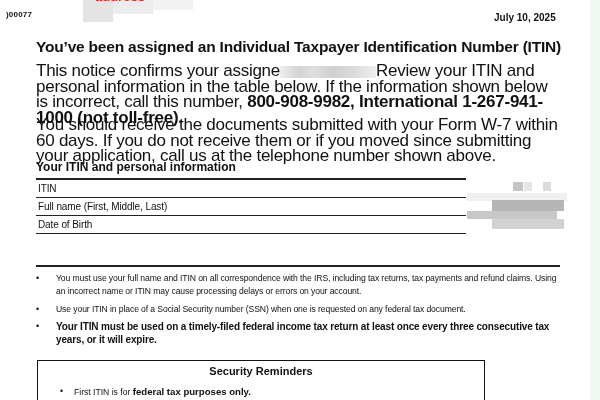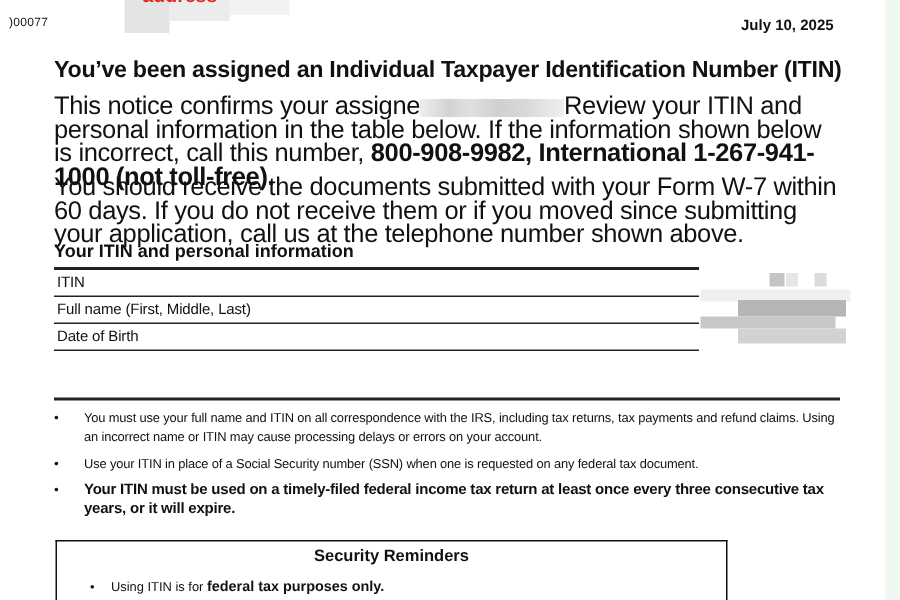--- a/index.html
+++ b/index.html
@@ -13,21 +13,21 @@
   .page {
     position: absolute; left: 0; top: 0; width: 590px; height: 400px;
     background: #ffffff;
   }
   .right-edge {
     position: absolute; left: 590px; top: 0; width: 10px; height: 400px;
     background: linear-gradient(to right, #f3f6f3, #eef8ee);
   }
   .doc-code {
     position: absolute; left: 6px; top: 10px;
-    font-size: 8px; font-weight: normal; letter-spacing: 0.2px;
+    font-size: 8px; font-weight: bold; letter-spacing: 0.2px;
   }
   .redacted-logo {
     position: absolute; left: 83px; top: 0; width: 110px; height: 22px;
   }
   .redacted-logo .red {
     position: absolute; left: 12px; top: -6px; width: 84px; height: 8px;
     color: #e0261b; font-weight: bold; font-size: 13px; overflow: hidden; line-height: 6px;
   }
   .redacted-logo .blur1 { position:absolute; left:0; top:0; width:30px; height:22px; background:#e4e4e4; }
   .redacted-logo .blur2 { position:absolute; left:30px; top:0; width:40px; height:14px; background:#ececec; }
@@ -143,18 +143,18 @@
     <li class="bold" style="top:320px;">
       <span class="dot">•</span>
       <span class="txt">Your ITIN must be used on a timely-filed federal income tax return at least once every three consecutive tax years, or it will expire.</span>
     </li>
   </ul>
 
   <div class="reminders">
     <div class="rem-title">Security Reminders</div>
     <div class="rem-item">
       <span class="dot">•</span>
-      <span class="txt"><span>Using ITIN is for </span><b>federal tax purposes only.</b></span>
+      <span class="txt"><span>First ITIN is for </span><b>federal tax purposes only.</b></span>
     </div>
   </div>
 
 </div>
 <div class="right-edge"></div>
 
 </body></html>

